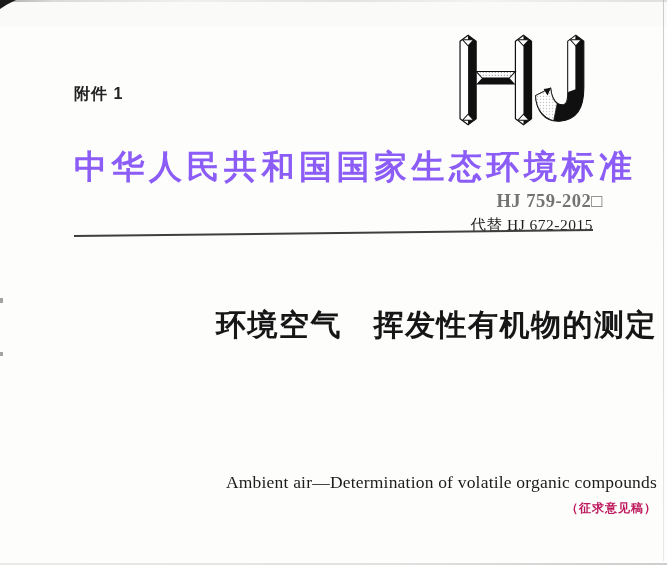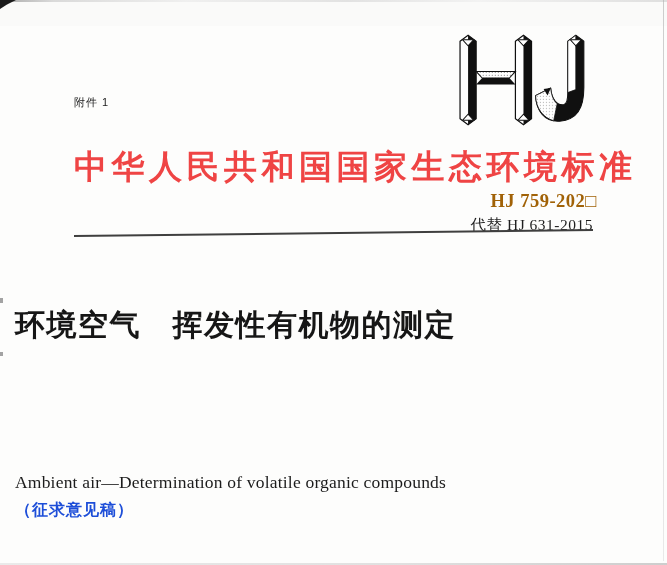--- a/index.html
+++ b/index.html
@@ -9,57 +9,57 @@
     font-family:"Liberation Serif","DejaVu Serif",serif;
     color:#1d1d1d;
   }
   .page{
     position:absolute;inset:0;background:#fdfdfc;
   }
   .serif{font-family:"Liberation Serif","DejaVu Serif",serif;}
   .sans{font-family:"Liberation Sans","DejaVu Sans",sans-serif;}
 
   .attachment{
-    position:absolute;left:74px;top:95px;
-    font-size:11px;font-weight:400;letter-spacing:1px;color:#222;
+    position:absolute;left:74px;top:84px;
+    font-size:16px;font-weight:700;letter-spacing:1px;color:#222;
   }
   .logo{
     position:absolute;left:455px;top:32px;width:146px;height:96px;
   }
   .heading{
     position:absolute;left:74px;top:145px;white-space:nowrap;
-    font-size:33px;font-weight:700;letter-spacing:4.5px;color:#ef4444;
+    font-size:33px;font-weight:700;letter-spacing:4.5px;color:#8b5cf6;
   }
   .std-num{
-    position:absolute;right:70px;top:191px;
-    font-size:18.5px;font-weight:600;letter-spacing:0.5px;color:#a16207;
+    position:absolute;right:64px;top:191px;
+    font-size:18.5px;font-weight:600;letter-spacing:0.5px;color:#737373;
   }
   .replaces{
     position:absolute;right:74px;top:215px;
     font-size:15.5px;font-weight:500;letter-spacing:0.5px;color:#1f1f1f;
   }
   .rule{
     position:absolute;left:74px;top:232px;width:519px;height:2.2px;
     background:#3f3f3f;transform:rotate(-0.65deg);transform-origin:center;
   }
   .centered{
-    position:absolute;left:15px;width:652px;text-align:left;white-space:nowrap;
+    position:absolute;left:5px;width:652px;text-align:right;white-space:nowrap;
   }
   .title-cn{
     font-size:30px;font-weight:700;letter-spacing:1.5px;color:#161616;
   }
   .title-cn-1{top:305px;}
   .title-cn-2{top:360px;}
   .title-en{
     font-size:17.5px;font-weight:500;color:#1c1c1c;letter-spacing:0.2px;
   }
   .title-en-1{top:424px;margin-top:48px;}
   .title-en-2{top:463px;}
   .draft{
-    top:500px;font-size:16px;font-weight:700;letter-spacing:1px;color:#1d4ed8;
+    top:500px;font-size:12px;font-weight:700;letter-spacing:1px;color:#be185d;
   }
 
   
   .corner-smudge{position:absolute;left:0;top:0;}
   .edge-top{
     position:absolute;left:0;top:0;right:0;height:1.5px;opacity:.75;
     background:linear-gradient(90deg,#8f8f8f 0%,#cfcfcf 8%,#ececec 28%,#dadada 52%,#f0f0f0 72%,#d6d6d6 100%);
   }
   .edge-top-wash{
     position:absolute;left:0;top:0;right:0;height:26px;
@@ -120,21 +120,21 @@
       <polygon points="112,9 120,3 120,57 112,60" fill="#ffffff" stroke="#101010" stroke-width="0.8"></polygon>
       <polygon points="114.5,7.5 125.5,7.5 120,13.5" fill="#ffffff" stroke="#101010" stroke-width="1"></polygon>
       <path d="M80,63 L95,55.5 C95.8,63 98,68.5 101.5,71 L98,88 C87.5,85 80.5,76 80,63 Z" fill="url(#halftone)" stroke="#101010" stroke-width="0.8"></path>
       <polygon points="88,56.5 95,55.5 92,63" fill="#101010"></polygon>
     </g>
   </svg>
 
   <div class="heading serif">中华人民共和国国家生态环境标准</div>
 
   <div class="std-num serif">HJ 759-202□</div>
-  <div class="replaces serif">代替 HJ 631-2015</div>
+  <div class="replaces serif">代替 HJ 672-2015</div>
 
   <div class="rule"></div>
 
   <div class="centered title-cn title-cn-1 sans">环境空气　挥发性有机物的测定</div>
 
   <div class="centered title-en title-en-1 serif">Ambient air—Determination of volatile organic compounds</div>
 
   <div class="centered draft sans">（征求意见稿）</div>
 
 </div>

